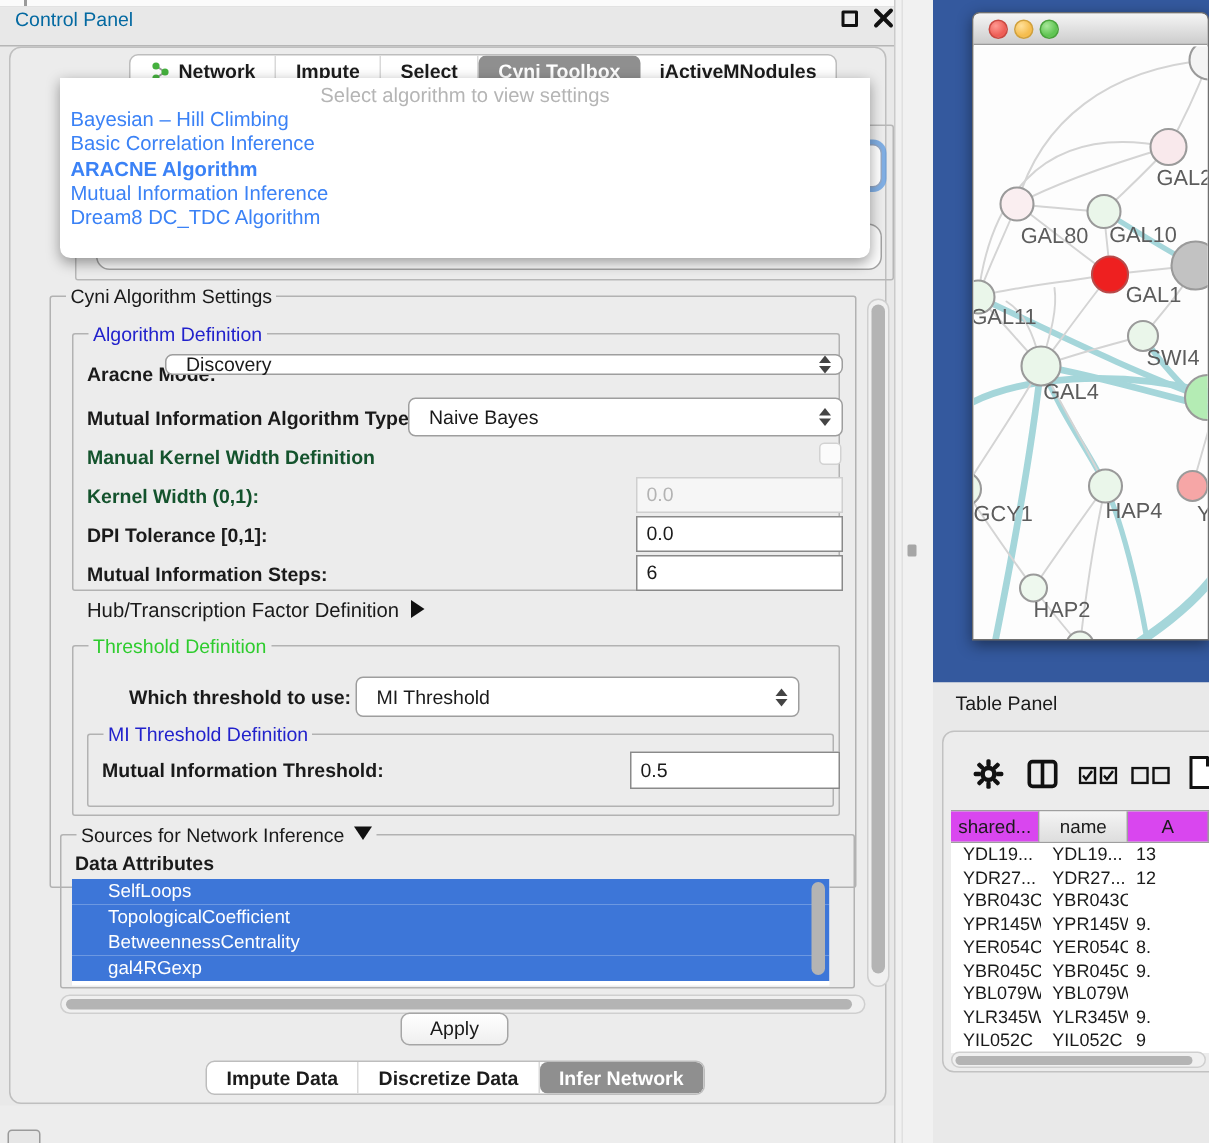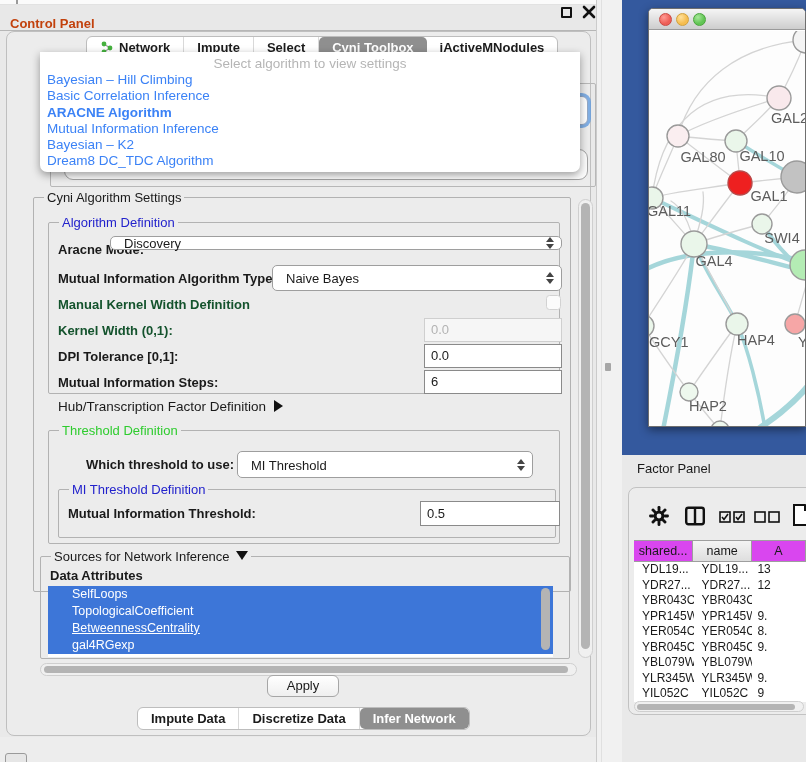--- a/index.html
+++ b/index.html
@@ -5,21 +5,21 @@
   * { margin:0; padding:0; box-sizing:border-box; }
   html,body { width:806px; height:762px; overflow:hidden; }
   body { font-family:"Liberation Sans", sans-serif; font-size:13px; color:#1a1a1a; background:#e9e9e9; }
   #root { position:relative; width:806px; height:762px; background:#e9e9e9; }
   .abs { position:absolute; }
 
   
   .top-sliver { left:0; top:0; width:596px; height:5px; background:#fbfbfb; border-bottom:1px solid #e2e2e2; }
   .top-tick { left:16px; top:0; width:2px; height:4px; background:#9a9a9a; }
   .titlebar { left:0; top:5px; width:596px; height:26px; background:#e8e8e8; border-bottom:1px solid #b6b6b6; }
-  .titlebar-text { left:10px; top:16px; font-size:13px; color:#c2410c;font-weight:bold; }
+  .titlebar-text { left:10px; top:5px; font-size:13px; color:#0369a1; }
   .float-icon { left:561px; top:7px; width:11px; height:11px; border:2px solid #111; border-radius:1px; }
   .close-icon { left:582px; top:5px; width:14px; height:14px; }
 
   
   .panel { left:6px; top:31px; width:585px; height:705px; background:#ececec; border:1px solid #bfbfbf; border-radius:8px; }
 
   
   .tabbar { height:23px; display:flex; background:#fff; border:1px solid #bdbdbd; border-radius:6px; overflow:hidden; z-index:6; }
   .tab { padding:0 13px; line-height:21px; font-weight:bold; font-size:13px; color:#1c1c1c; border-right:1px solid #d9d9d9; display:flex; align-items:center; white-space:nowrap; }
   .tab:last-child { border-right:none; }
@@ -148,21 +148,20 @@
     </div>
   <div class="abs combo-dataset">galFiltered.sif default node</div>
 
   <div class="abs popup">
     <div class="popup-placeholder">Select algorithm to view settings</div>
     <div id="popup-items">
         <div class="popup-item">Bayesian – Hill Climbing</div>
         <div class="popup-item">Basic Correlation Inference</div>
         <div class="popup-item bold">ARACNE Algorithm</div>
         <div class="popup-item">Mutual Information Inference</div>
-        <div class="popup-item">Bayesian – K2</div>
         <div class="popup-item">Dream8 DC_TDC Algorithm</div>
       </div>
   </div>
 
   <div class="abs group" style="left:33px;top:197px;width:538px;height:395px;">
     <span class="legend">Cyni Algorithm Settings</span>
   </div>
 
   <div class="abs group" style="left:48px;top:222px;width:512px;height:172px;">
     <span class="legend blue">Algorithm Definition</span>
@@ -205,21 +204,21 @@
   <div class="tfield" style="left:420px;top:501px;width:140px;height:25px;line-height:23px;">0.5</div>
 
   <div class="abs group" style="left:40px;top:556px;width:530px;height:103px;">
     <span class="legend"><span>Sources for Network Inference</span><span class="tri-down"></span></span>
   </div>
   <div class="flabel" style="left:50px;top:568px;">Data Attributes</div>
   <div class="abs attr-list">
     <div id="attr-items">
         <div class="attr-item" style="background: rgb(61, 118, 216);">SelfLoops</div>
         <div class="attr-item" style="background: rgb(61, 118, 216);">TopologicalCoefficient</div>
-        <div class="attr-item" style="background: rgb(61, 118, 216); text-decoration: underline;">BetweennessCentrality</div>
+        <div class="attr-item" style="background: rgb(61, 118, 216);">BetweennessCentrality</div>
         <div class="attr-item" style="background: rgb(61, 118, 216);">gal4RGexp</div>
       </div>
     <div class="attr-scroll"></div>
   </div>
 
   <div class="abs sbar" style="left:578px;top:199px;width:15px;height:459px;">
     <div class="sthumb" style="left:2px;top:3px;width:9px;height:446px;"></div>
   </div>
   <div class="abs sbar" style="left:40px;top:663px;width:537px;height:13px;">
     <div class="sthumb" style="left:3px;top:2px;width:524px;height:7px;"></div>
@@ -311,21 +310,21 @@
           <text x="65" y="235" text-anchor="middle" font-size="14.5" fill="#5c5c5c">GAL4</text>
           <text x="0" y="316" text-anchor="start" font-size="14.5" fill="#5c5c5c">GCY1</text>
           <text x="107" y="314" text-anchor="middle" font-size="14.5" fill="#5c5c5c">HAP4</text>
           <text x="149" y="316" text-anchor="start" font-size="14.5" fill="#5c5c5c">Y</text>
           <text x="59" y="380" text-anchor="middle" font-size="14.5" fill="#5c5c5c">HAP2</text>
         </svg>
     </div>
   </div>
 
   <div class="abs tp-titlebar"></div>
-  <div class="abs tp-title">Factor Panel</div>
+  <div class="abs tp-title">Table Panel</div>
   <div class="abs tp-body"></div>
 
   <svg class="ticon2" style="left:648px;top:505px;" width="22" height="22" viewBox="0 0 20 20">
     <g fill="#111">
       <rect x="8.7" y="1" width="2.6" height="4.5" rx="1"></rect>
         <rect x="8.7" y="14.5" width="2.6" height="4.5" rx="1"></rect>
       <rect x="8.7" y="1" width="2.6" height="4.5" rx="1" transform="rotate(45 10 10)"></rect>
         <rect x="8.7" y="1" width="2.6" height="4.5" rx="1" transform="rotate(90 10 10)"></rect>
       <rect x="8.7" y="1" width="2.6" height="4.5" rx="1" transform="rotate(135 10 10)"></rect>
         <rect x="8.7" y="1" width="2.6" height="4.5" rx="1" transform="rotate(225 10 10)"></rect>

